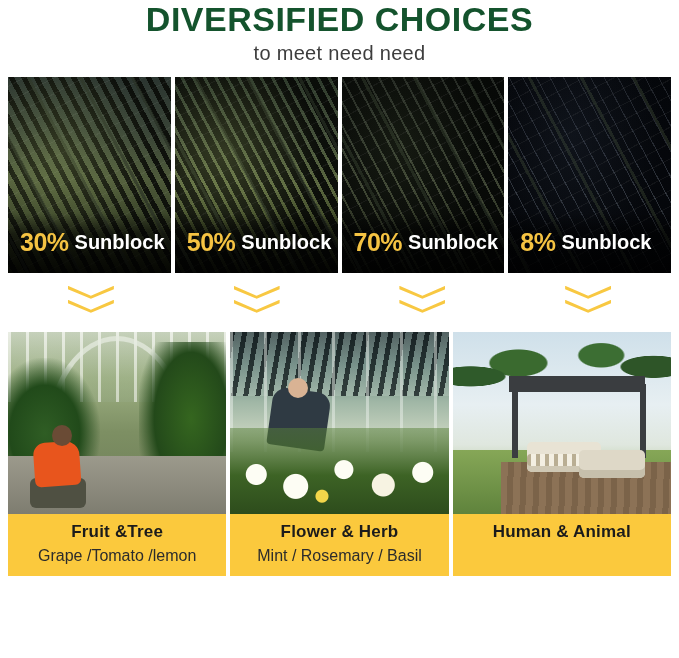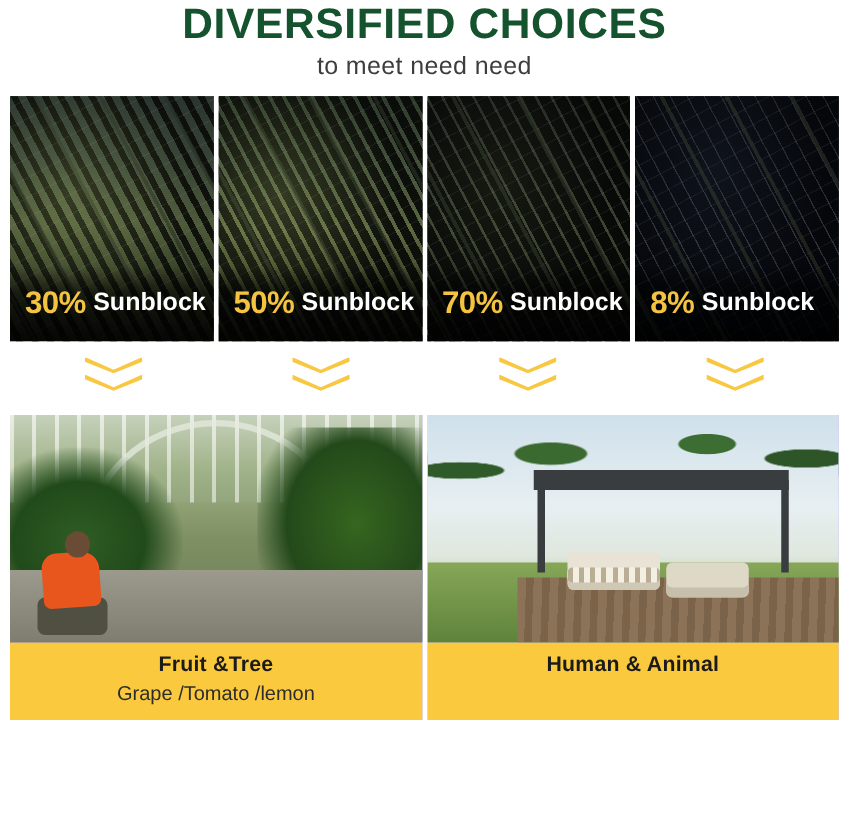--- a/index.html
+++ b/index.html
@@ -391,20 +391,35 @@
         <div class="p1-body"></div>
         <div class="p1-head"></div>
       </div>
       <div class="card-label">
         <div class="card-title">Fruit &amp;Tree</div>
         <div class="card-sub">Grape /Tomato /lemon</div>
       </div>
     </div>
 
 
+    <div class="card">
+      <div class="card-photo">
+        <div class="p3-bg"></div>
+        <div class="p3-roof"></div>
+        <div class="p3-frame"></div>
+        <div class="p3-man"></div>
+        <div class="p3-head"></div>
+        <div class="p3-flowers"></div>
+        <div class="p3-blooms"></div>
+      </div>
+      <div class="card-label">
+        <div class="card-title">Flower &amp; Herb</div>
+        <div class="card-sub">Mint /  Rosemary /  Basil</div>
+      </div>
+    </div>
 
     <div class="card">
       <div class="card-photo">
         <div class="p4-sky"></div>
         <div class="p4-trees"></div>
         <div class="p4-lawn"></div>
         <div class="p4-deck"></div>
         <div class="p4-pergola"></div>
         <div class="p4-postL"></div>
         <div class="p4-postR"></div>

